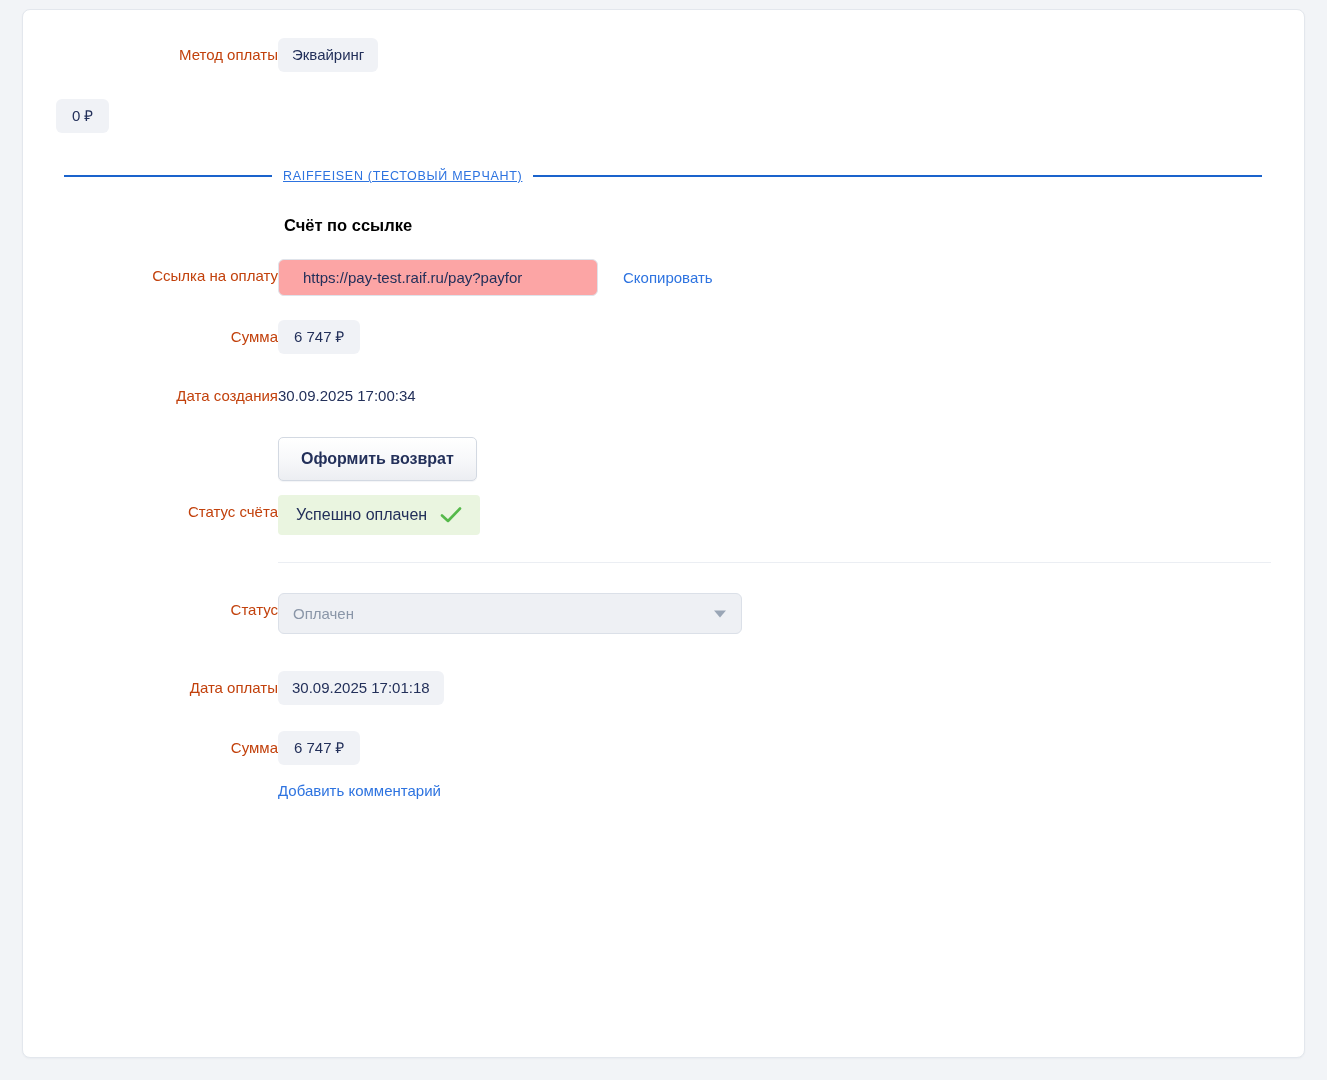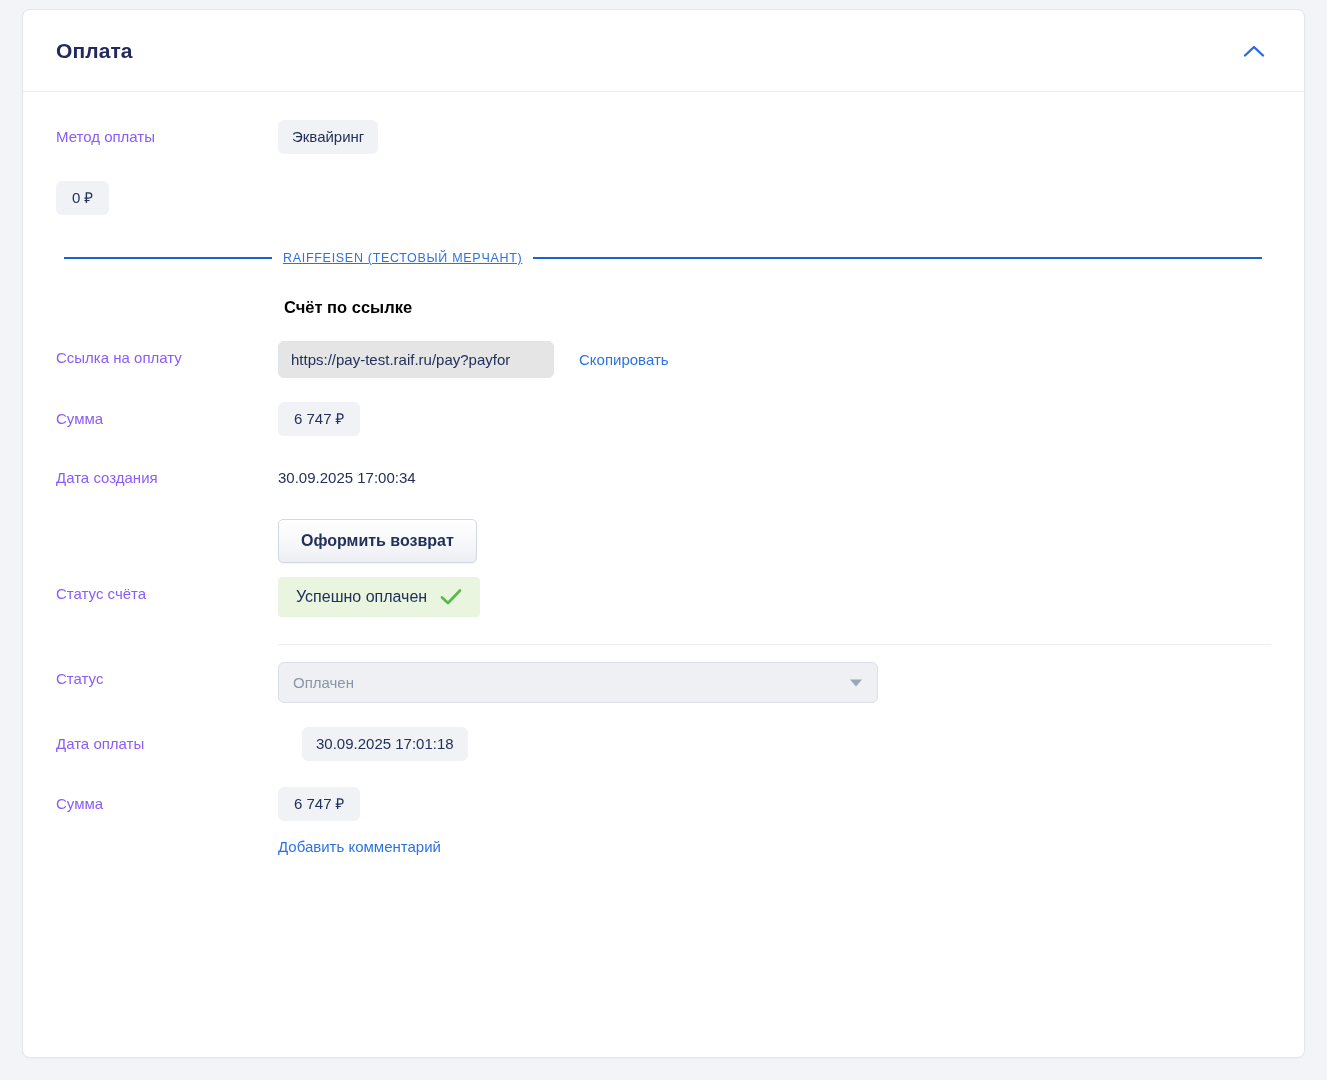--- a/index.html
+++ b/index.html
@@ -74,23 +74,24 @@
 
   .row {
     display: flex;
     align-items: flex-start;
     min-height: 36px;
   }
   .row-label {
     width: 222px;
     flex: 0 0 222px;
     font-size: 15px;
-    color: #8b5cf6;
+    color: #c2410c;
     line-height: 20px;
     padding-top: 7px;
+    text-align: right;
   }
   .row-field {
     flex: 1;
     min-width: 0;
   }
 
   .chip {
     display: inline-block;
     background: #f0f2f6;
     color: #23305a;
@@ -145,29 +146,29 @@
     padding-left: 6px;
   }
 
   
   .link-row {
     display: flex;
     align-items: center;
     gap: 25px;
   }
   .text-input {
-    width: 276px;
-    box-sizing: border-box;
-    background: #e5e5e5;
+    width: 320px;
+    box-sizing: border-box;
+    background: #fca5a5;
     border: 1px solid #dfe3ea;
     border-radius: 6px;
     font-size: 15px;
     font-family: "Liberation Sans", sans-serif;
     color: #23305a;
-    padding: 9px 12px;
+    padding: 9px 24px;
     outline: none;
   }
   .link-copy {
     font-size: 15px;
     color: #2d73e0;
     cursor: pointer;
     text-decoration: none;
   }
 
   
@@ -203,21 +204,21 @@
     height: 1px;
     background: #ebeef3;
     margin: 27px 0 0 222px;
     margin-left: 222px;
     margin-right: 0;
   }
 
   
   .select-box {
     position: relative;
-    width: 600px;
+    width: 464px;
     box-sizing: border-box;
     background: #eef0f4;
     border: 1px solid #dbe0e8;
     border-radius: 6px;
     padding: 11px 14px;
     font-size: 15px;
     color: #8a96a8;
     cursor: default;
   }
   .select-caret {
@@ -263,28 +264,20 @@
     border-bottom: 1px dotted #2d73e0;
     padding-bottom: 1px;
   }
 </style>
 </head>
 <body>
 
 <div class="page">
   <div class="card">
 
-    <div class="card-header">
-      <div class="card-title">Оплата</div>
-      <div class="collapse-btn">
-        <svg class="chev" width="22" height="14" viewBox="0 0 22 14">
-          <path d="M2 11.5 L11 3 L20 11.5" fill="none" stroke="#2d6cdf" stroke-width="2.4" stroke-linecap="round" stroke-linejoin="round"></path>
-        </svg>
-      </div>
-    </div>
 
     <div class="card-body">
 
       <div class="row" style="margin-top:28px;">
         <div class="row-label">Метод оплаты</div>
         <div class="row-field">
           <span class="chip">Эквайринг</span>
         </div>
       </div>
 
@@ -338,31 +331,31 @@
             <span>Успешно оплачен</span>
             <svg class="check-icon" width="22" height="18" viewBox="0 0 22 18">
               <path d="M2 9.5 L8 15 L20 2.5" fill="none" stroke="#55b94a" stroke-width="2.6" stroke-linecap="round" stroke-linejoin="round"></path>
             </svg>
           </span>
         </div>
       </div>
 
       <div class="inner-sep"></div>
 
-      <div class="row" style="margin-top:17px;">
+      <div class="row" style="margin-top:30px;">
         <div class="row-label">Статус</div>
         <div class="row-field">
           <div class="select-box">
             <span>Оплачен</span>
             <span class="select-caret"></span>
           </div>
         </div>
       </div>
 
-      <div class="row" style="margin-top:24px;gap:24px;">
+      <div class="row" style="margin-top:37px;">
         <div class="row-label">Дата оплаты</div>
         <div class="row-field">
           <span class="chip">30.09.2025 17:01:18</span>
         </div>
       </div>
 
       <div class="row" style="margin-top:24px;">
         <div class="row-label">Сумма</div>
         <div class="row-field">
           <span class="chip amount"><span>6 747</span><span class="r-sign">₽</span></span>

